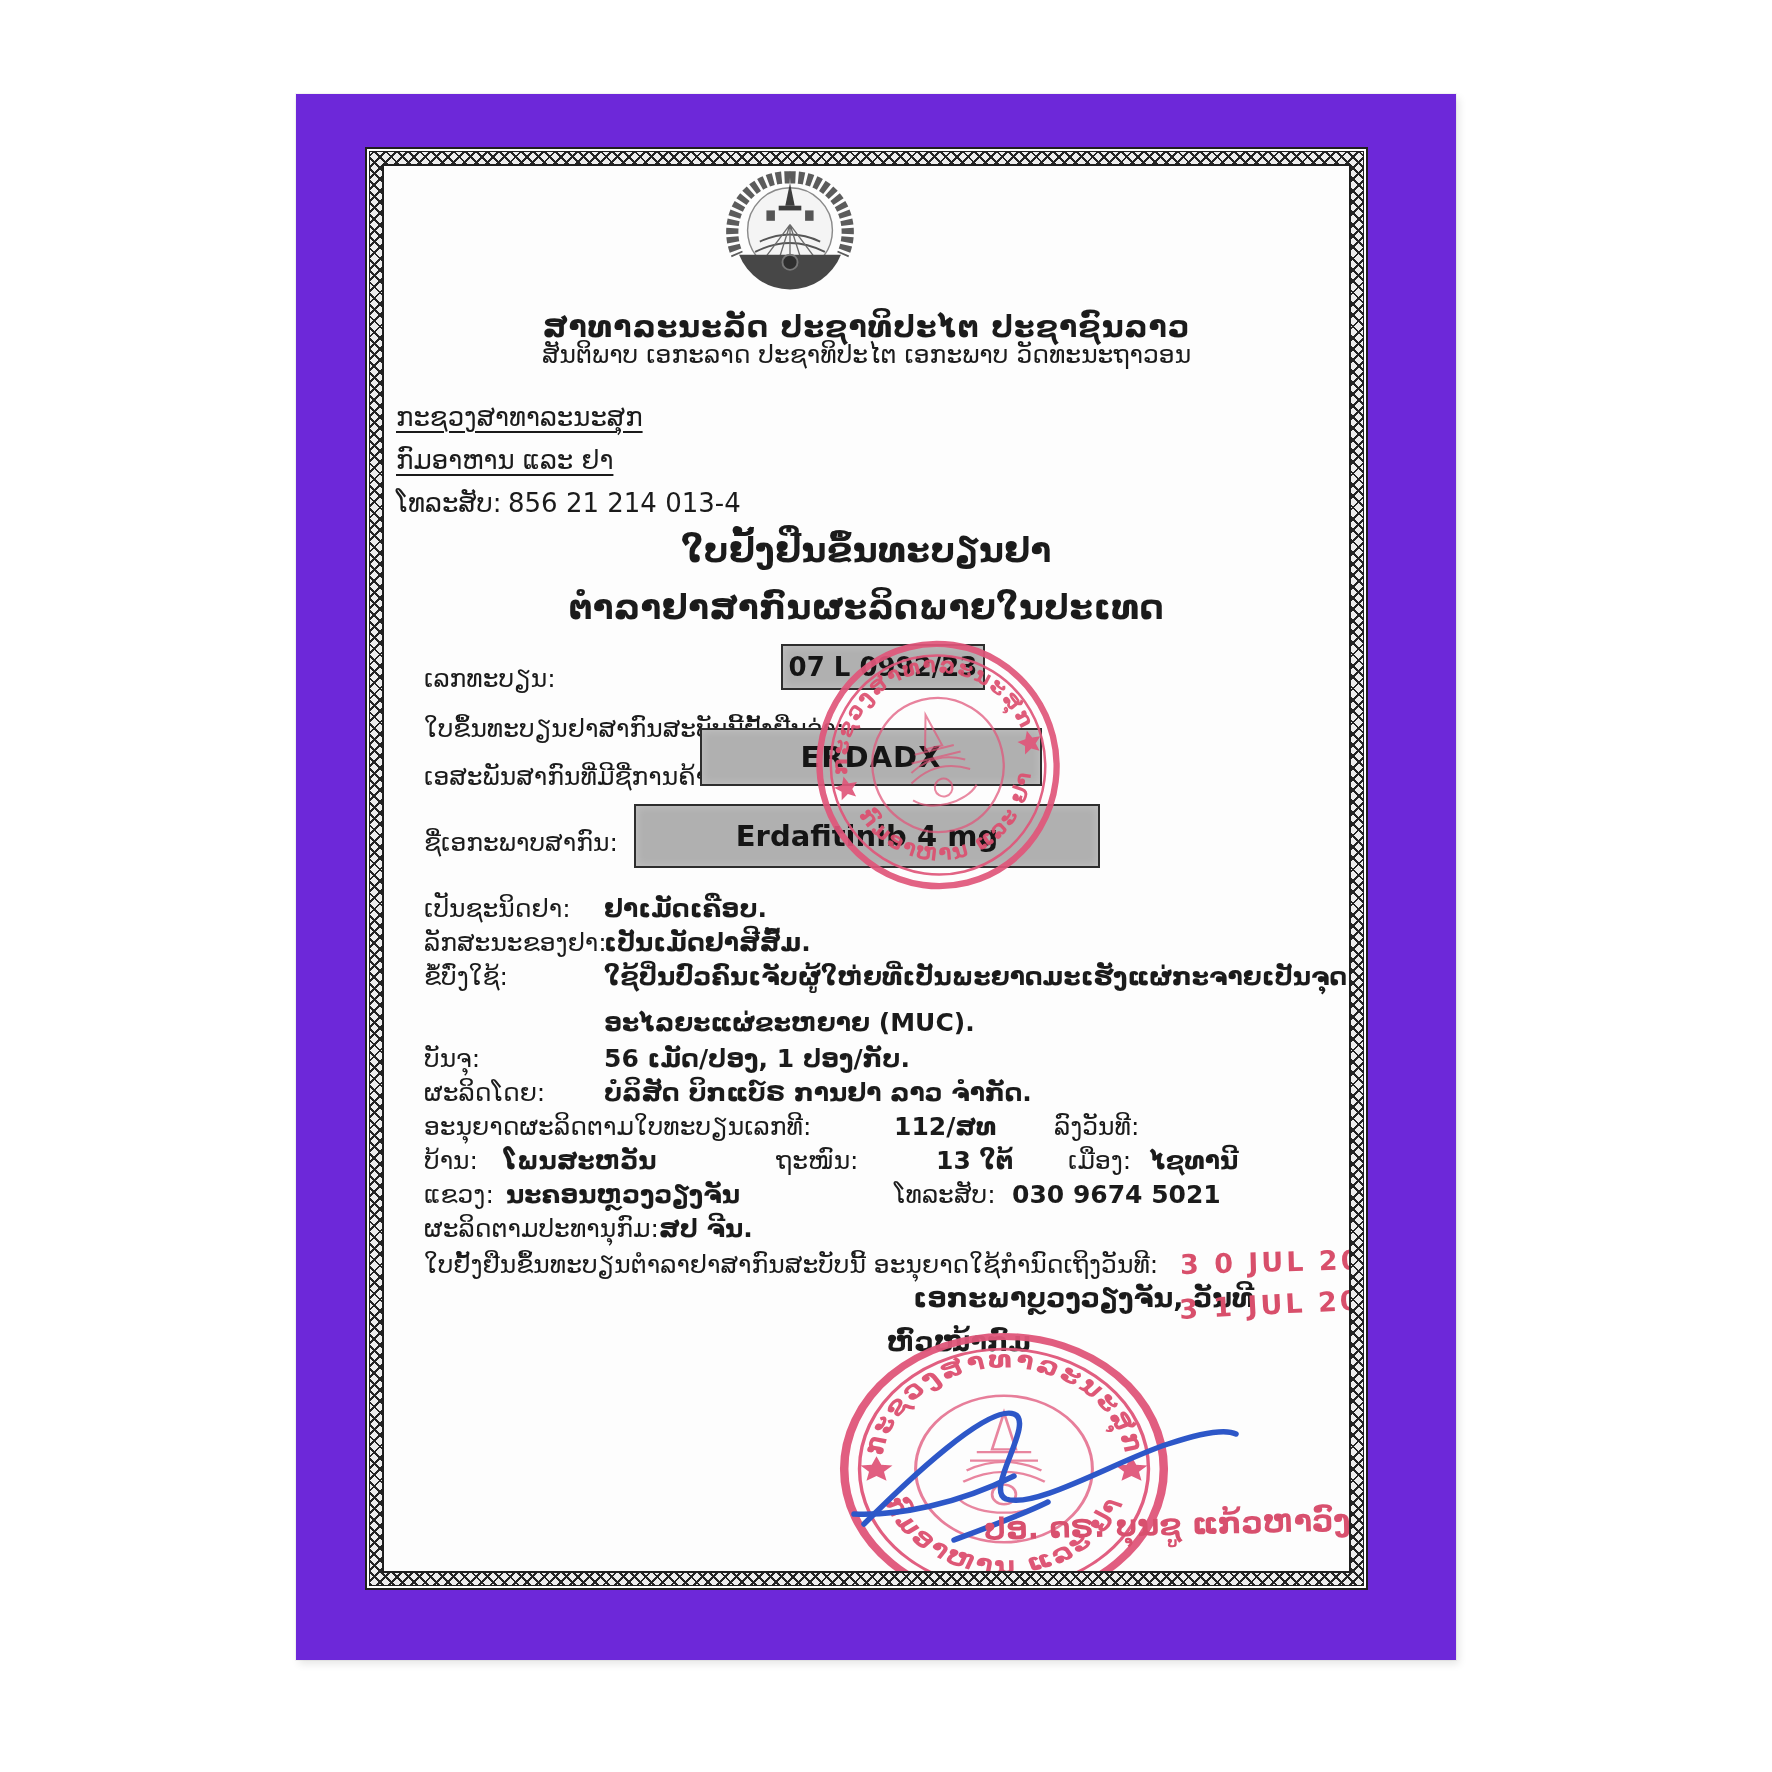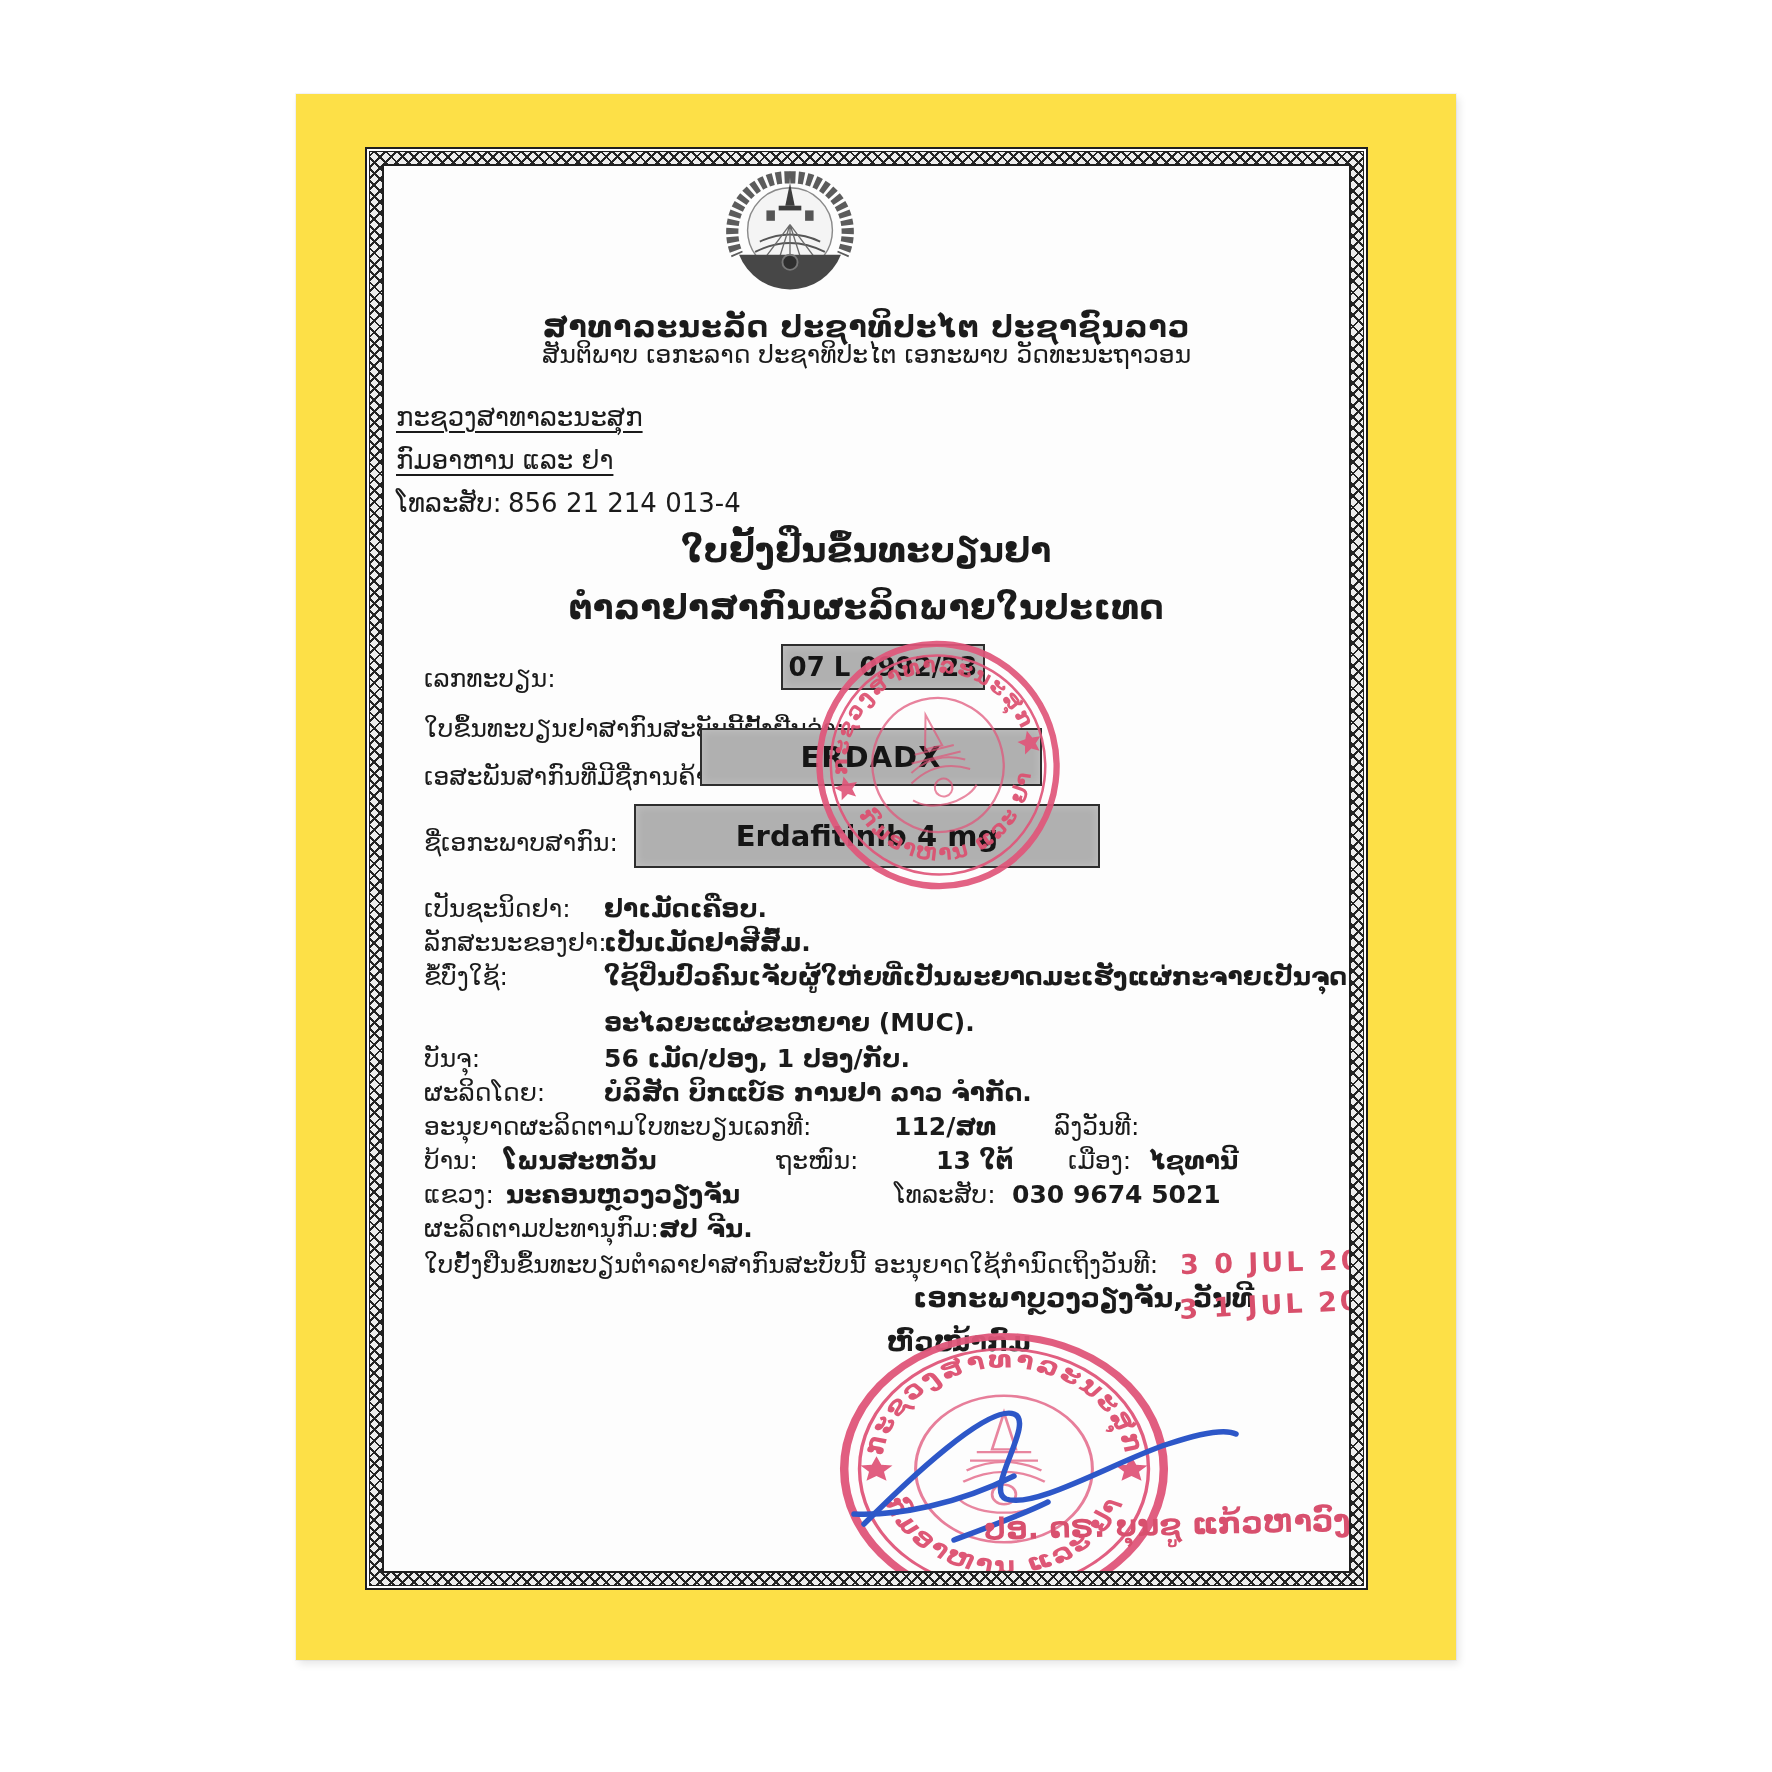--- a/index.html
+++ b/index.html
@@ -3,21 +3,21 @@
 <meta charset="utf-8">
 <style>
   html,body{margin:0;padding:0;}
   body{
     width:1772px;height:1772px;position:relative;background:#ffffff;
     font-family:"DejaVu Sans","Liberation Sans",sans-serif;
     color:#1b1b1b;
   }
   .paper{
     position:absolute;left:296px;top:94px;width:1160px;height:1566px;
-    background:#fde047;
+    background:#6d28d9;
     box-shadow:0 0 0 1px rgba(0,0,0,.04), 3px 4px 8px rgba(0,0,0,.10);
   }
   
   .frame{
     position:absolute;left:69px;top:53px;width:1003px;height:1443px;
     border:2px solid #1f1f1f;padding:2px;box-sizing:border-box;background:#fff;
   }
   .frame-band{
     height:100%;box-sizing:border-box;border:1px solid #1f1f1f;padding:12px;
     background-color:#ededed;

